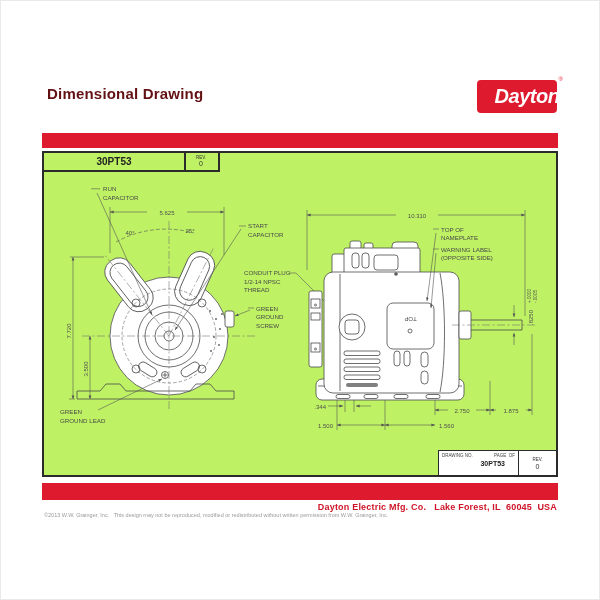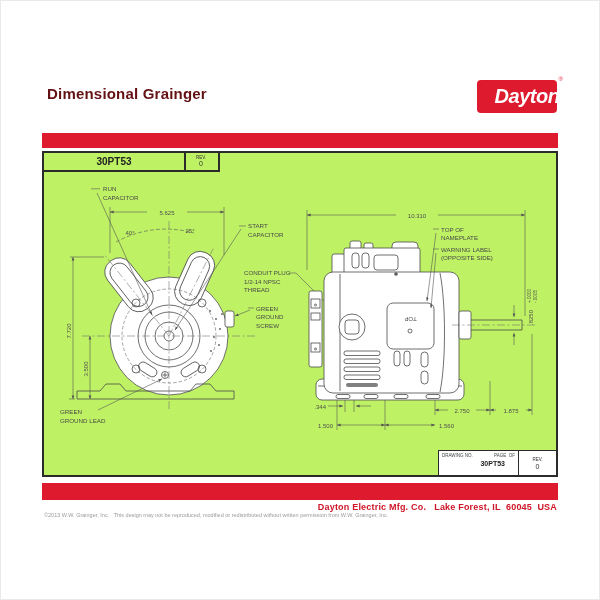--- a/index.html
+++ b/index.html
@@ -46,21 +46,21 @@
   text{font-family:"Liberation Sans","DejaVu Sans",sans-serif;fill:#4a4a4a;}
   .dim{font-size:6px;fill:#4f4f4f;}
   .callout{font-size:6.2px;fill:#4a4a4a;}
   .tol{font-size:4.6px;fill:#4f4f4f;}
 </style>
 </head>
 <body>
 
 <div class="page">
 
-  <div class="doc-title">Dimensional Grainger</div>
+  <div class="doc-title">Dimensional Drawing</div>
 
   <div class="logo">
     <span class="logo-text">Dayton</span>
     <span class="logo-reg">®</span>
   </div>
 
   <div class="bar bar-top"></div>
 
   <div class="frame">
 

